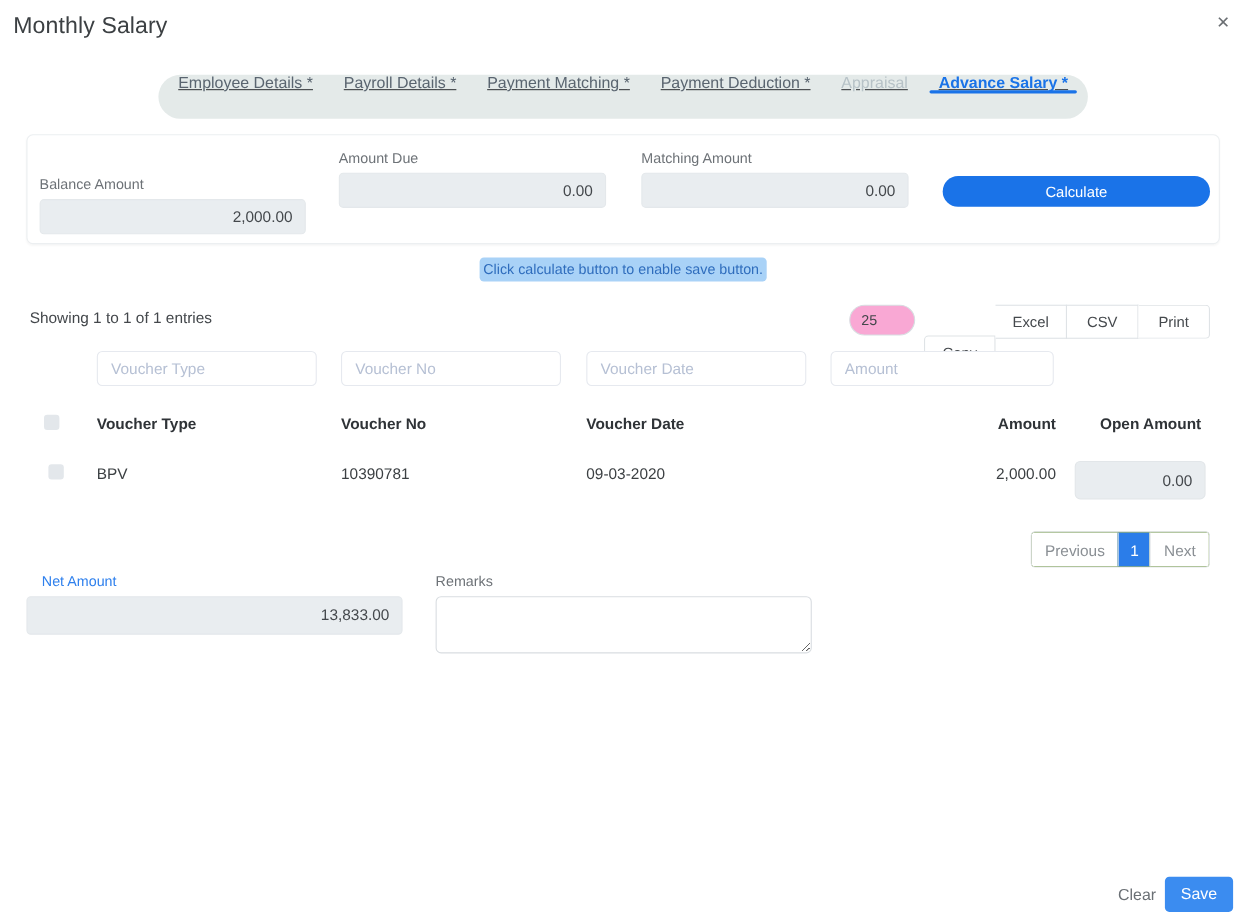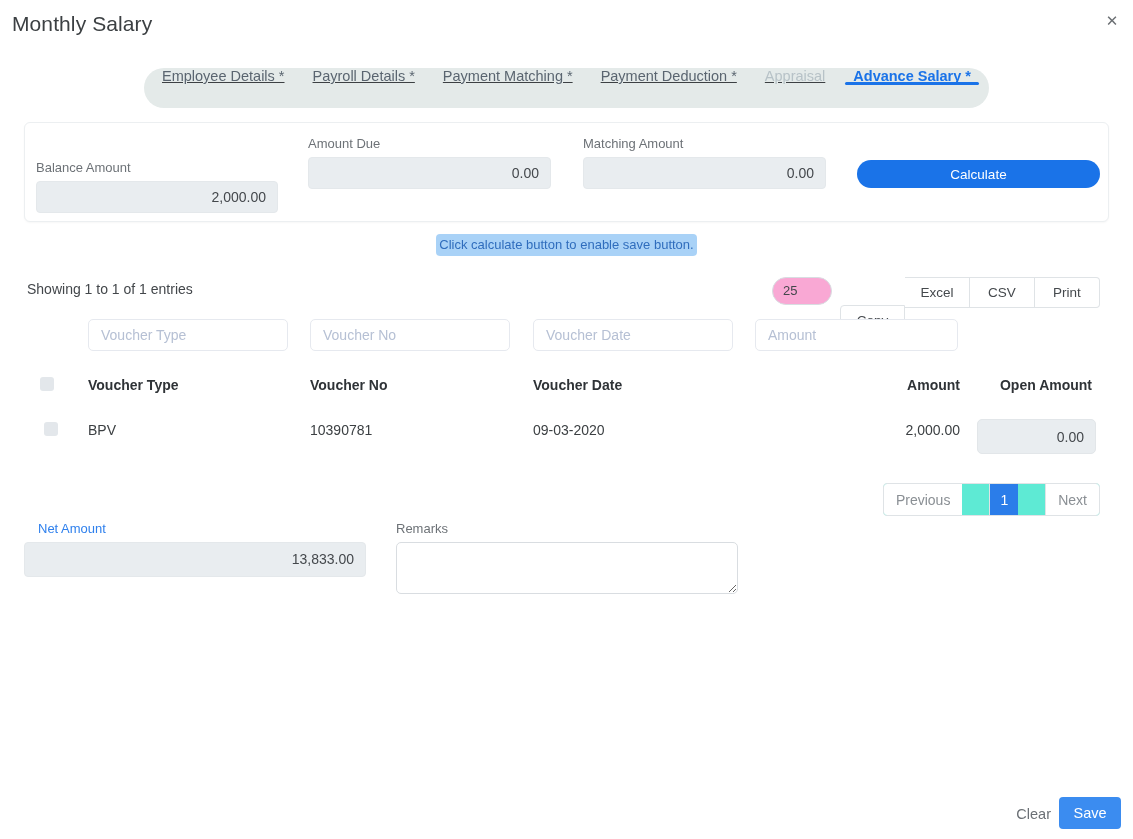--- a/index.html
+++ b/index.html
@@ -278,22 +278,21 @@
 
   
   .pagination {
     position: absolute;
     right: 33px;
     top: 483px;
     display: flex;
     border: 1px solid #dfe3e6;
     border-radius: 4px;
     overflow: hidden;
-    background: #5eead4;
-    gap: 27px;
+    background: #4d7c0f;
   }
   .pagination button {
     height: 31px;
     padding: 0 12px;
     border: none;
     border-left: 1px solid #dfe3e6;
     background: #fff;
     font-size: 14px;
     color: #8a8f94;
     cursor: pointer;

